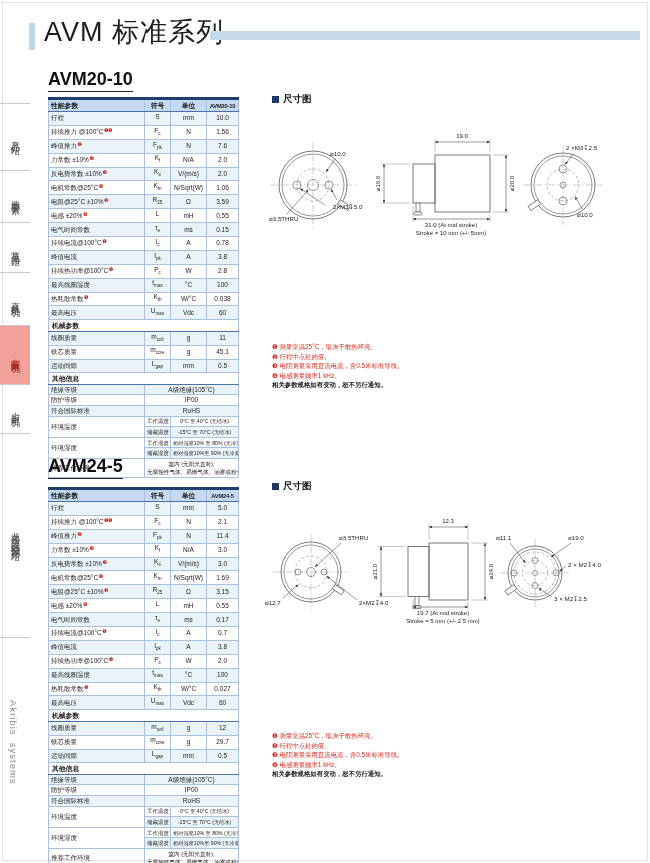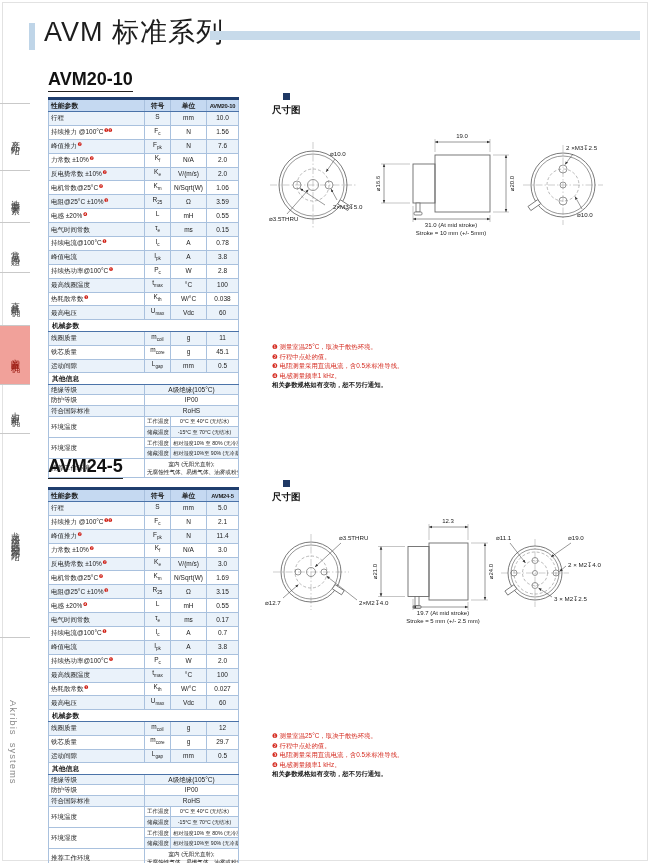--- a/index.html
+++ b/index.html
@@ -56,21 +56,21 @@
     border-top:1px solid #4A72A8;border-bottom:1px solid #4A72A8;padding:1.2px 3px;}
   .sup{color:#CF1B10;font-size:5px;position:relative;top:-2px;margin-left:0.5px;letter-spacing:-0.5px;}
   .spec sub{font-size:4.6px;}
   .subl{font-size:5.5px;}
   .env-val{font-size:5.2px;}
   .rec{font-size:5.6px;line-height:6.8px;white-space:normal;}
   .rec div{text-align:center;}
 
   
   .dim-label{position:absolute;left:272px;display:flex;align-items:center;gap:4px;
-    font-size:9.5px;font-weight:600;color:#111;flex-direction:column;}
+    font-size:9.5px;font-weight:600;color:#111;}
   .dim-sq{width:7px;height:7px;background:#1F3864;display:inline-block;}
   #dimlbl-0{top:93px}#dimlbl-1{top:480px}
   .notes{position:absolute;left:272px;font-size:6.4px;line-height:9.6px;}
   #notes-0{top:342px}#notes-1{top:731px}
   .note{color:#D42A1F;}
   .note-footer{color:#1c1c1c;font-weight:700;}
 
   
   .drawing{position:absolute;left:263px;}
   #draw-0{top:112px}#draw-1{top:498px}

